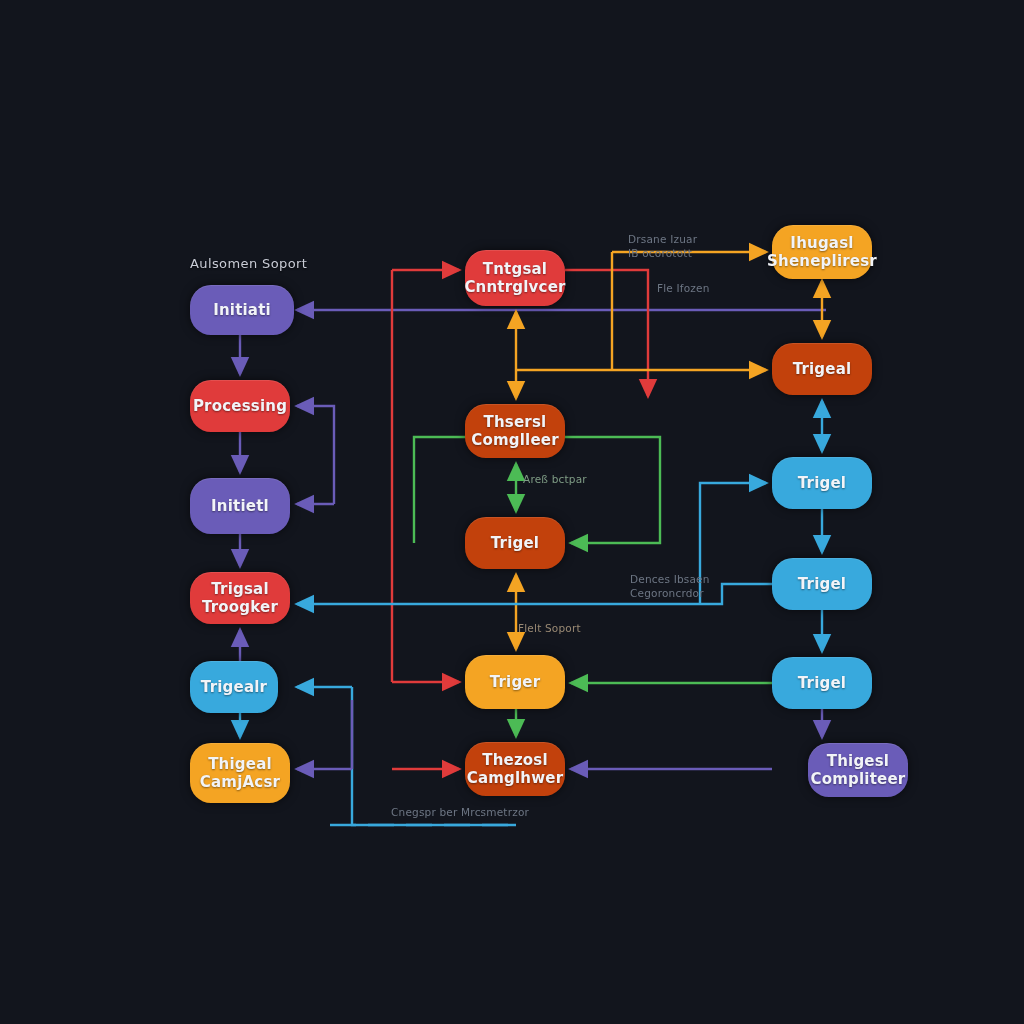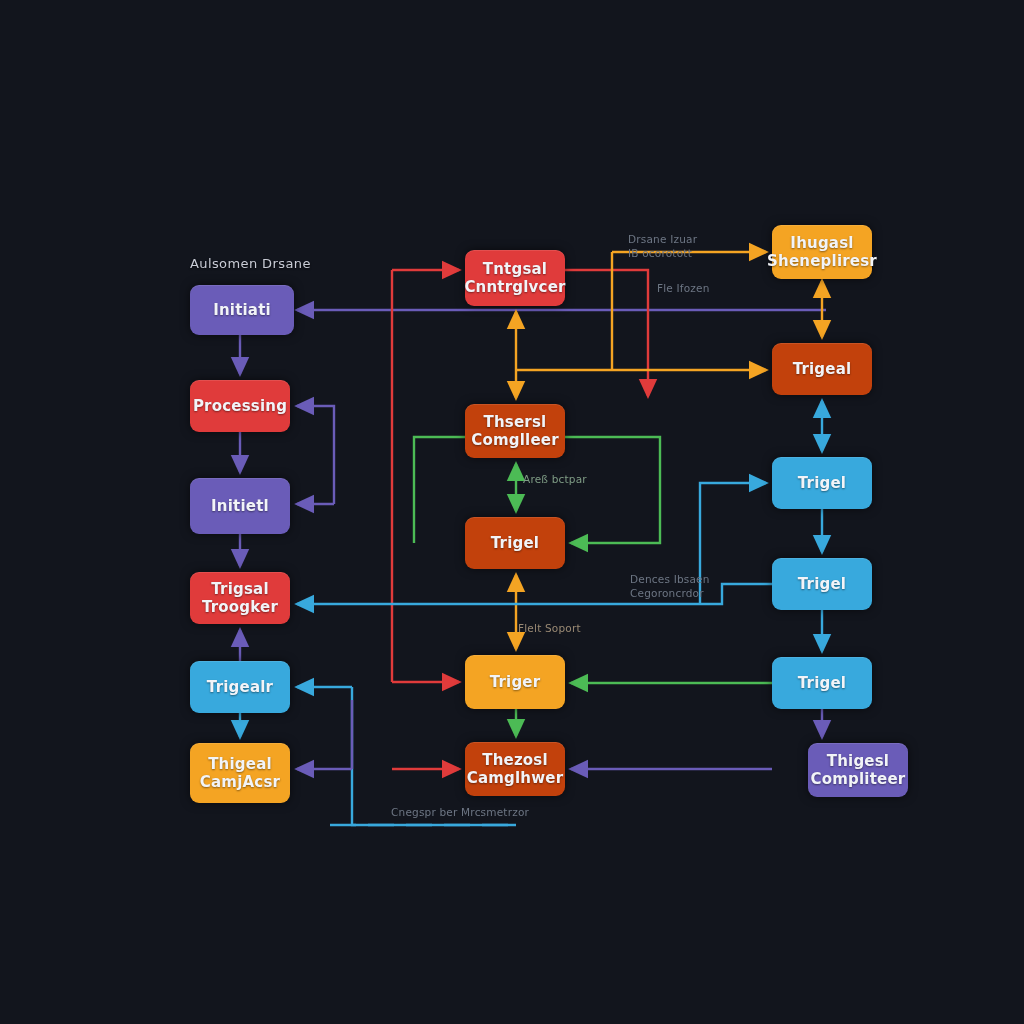--- a/index.html
+++ b/index.html
@@ -7,21 +7,21 @@
     width:1024px;height:1024px;
     background:#12151d;
     font-family:"DejaVu Sans","Liberation Sans",sans-serif;
     overflow:hidden;position:relative;
   }
   #stage{position:absolute;inset:0;width:1024px;height:1024px;}
   svg#wires{position:absolute;left:0;top:0;width:1024px;height:1024px;}
 
   .node{
     position:absolute;
-    border-radius:9px;
+    border-radius:21px;
     display:flex;align-items:center;justify-content:center;
     text-align:center;
     color:#f2f4f8;
     font-size:15px;
     font-weight:600;
     letter-spacing:.2px;
     line-height:1.22;
     padding:4px 2px;
     box-sizing:border-box;
     box-shadow:0 0 10px rgba(0,0,0,.55), inset 0 1px 0 rgba(255,255,255,.10);
@@ -145,37 +145,37 @@
 
       <path d="M822,281 L822,337" stroke="#f4a423" marker-end="url(#ah-orange)" marker-start="url(#ah-orange-s)"></path>
       <path d="M822,401 L822,451" stroke="#38a9dd" marker-end="url(#ah-blue)" marker-start="url(#ah-blue-s)"></path>
       <path d="M822,509 L822,552" stroke="#38a9dd" marker-end="url(#ah-blue)"></path>
       <path d="M822,610 L822,651" stroke="#38a9dd" marker-end="url(#ah-blue)"></path>
       <path d="M822,709 L822,737" stroke="#6a5cb8" marker-end="url(#ah-purple)"></path>
 
     </g>
   </svg>
 
-  <div class="title" style="left: 190px; top: 256px;">Aulsomen Drsane</div>
+  <div class="title" style="left: 190px; top: 256px;">Aulsomen Soport</div>
 
   <div id="nodes">
       <div class="node c-purple" style="left: 190px; top: 285px; width: 104px; height: 50px;">
         <span>Initiati</span>
       </div>
       <div class="node c-red" style="left: 190px; top: 380px; width: 100px; height: 52px;">
         <span>Processing</span>
       </div>
       <div class="node c-purple" style="left: 190px; top: 478px; width: 100px; height: 56px;">
         <span>Initietl</span>
       </div>
       <div class="node c-red" style="left: 190px; top: 572px; width: 100px; height: 52px;">
         <span>Trigsal
 Troogker</span>
       </div>
-      <div class="node c-blue" style="left: 190px; top: 661px; width: 100px; height: 52px;">
+      <div class="node c-blue" style="left: 190px; top: 661px; width: 88px; height: 52px;">
         <span>Trigealr</span>
       </div>
       <div class="node c-orange" style="left: 190px; top: 743px; width: 100px; height: 60px;">
         <span>Thigeal
 CamjAcsr</span>
       </div>
       <div class="node c-red" style="left: 465px; top: 250px; width: 100px; height: 56px;">
         <span>Tntgsal
 Cnntrglvcer</span>
       </div>

